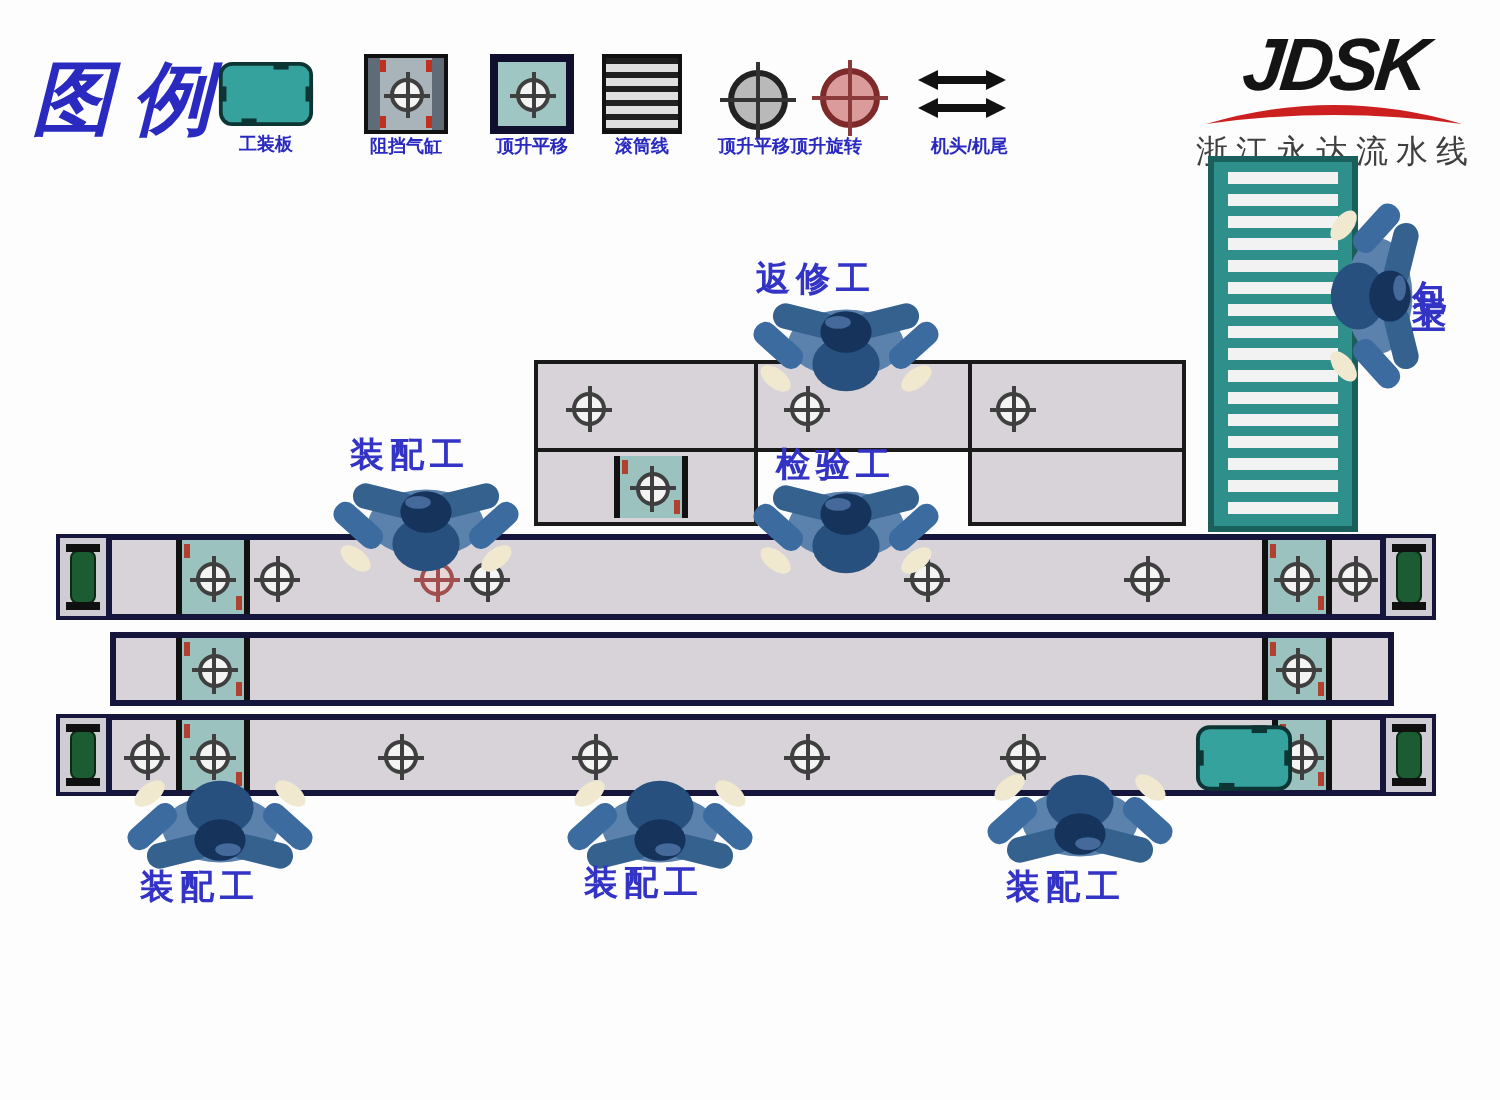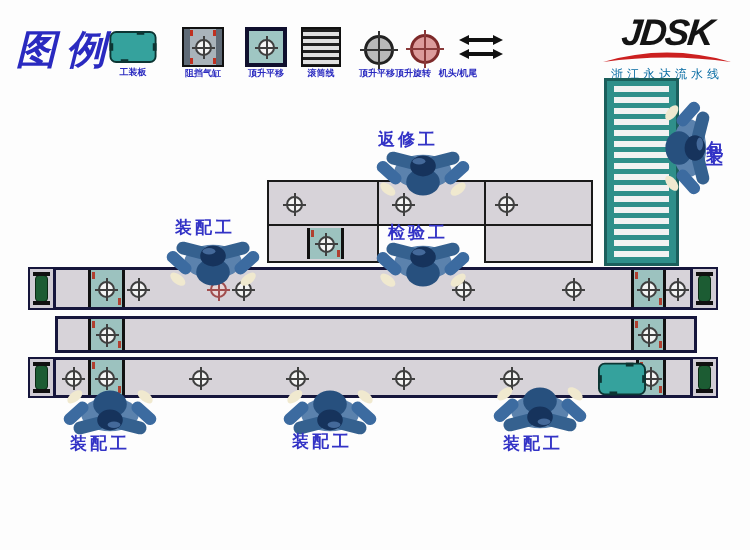--- a/index.html
+++ b/index.html
@@ -9,21 +9,21 @@
   .abs{position:absolute;}
 
   
   .legend-title{font-size:40px;font-weight:bold;color:#2a2ac0;letter-spacing:10px;font-style:italic;}
   .station-label{font-size:17px;font-weight:bold;color:#3333c6;letter-spacing:3px;white-space:nowrap;}
   .station-label.vert{writing-mode:vertical-rl;letter-spacing:6px;}
   .legend-label{font-size:9px;font-weight:bold;color:#2a2ac0;text-align:center;white-space:nowrap;}
 
   
   .brand{font-size:37px;font-weight:bold;color:#141414;font-style:italic;letter-spacing:-2px;transform:skewX(-6deg);}
-  .brand-sub{font-size:12px;color:#0369a1;letter-spacing:4px;white-space:nowrap;}
+  .brand-sub{font-size:16px;color:#404040;letter-spacing:4px;white-space:nowrap;}
 
   
   .xh{position:absolute;width:13px;height:13px;margin:-8px 0 0 -8px;border:2px solid #3f3f3f;
       border-radius:50%;background:#f4f4f4;}
   .xh::before{content:"";position:absolute;left:-5px;right:-5px;top:50%;height:2px;margin-top:-1px;background:#3f3f3f;}
   .xh::after{content:"";position:absolute;top:-5px;bottom:-5px;left:50%;width:2px;margin-left:-1px;background:#3f3f3f;}
   .xh.red{border-color:#a14e4e;background:#e8d7d7;}
   .xh.red::before,.xh.red::after{background:#a14e4e;}
 
   
@@ -141,21 +141,21 @@
 
   <div class="abs xh-big" style="left:364px;top:35px;"></div>
   <div class="abs legend-label" style="left:350px;top:67px;width:54px;">顶升平移</div>
 
   <div class="abs xh-big red" style="left:410px;top:34px;"></div>
   <div class="abs legend-label" style="left:386px;top:67px;width:54px;">顶升旋转</div>
 
   <svg class="abs" style="left:458px;top:33px;" width="46" height="28">
       <use href="#sym-arrows"></use>
     </svg>
-  <div class="abs legend-label" style="left:432px;top:67px;width:52px;">机头/机尾</div>
+  <div class="abs legend-label" style="left:452px;top:67px;width:52px;text-align:right;">机头/机尾</div>
 
   <div class="abs" style="left:598px;top:12px;width:138px;text-align:center;">
     <div class="brand">JDSK</div>
     <svg width="134" height="16" style="margin:-6px auto 2px;">
       <path d="M3,14 Q67,-5 131,14 Q67,5 3,14 Z" fill="#cc2020"></path>
     </svg>
     <div class="brand-sub">浙江永达流水线</div>
   </div>
 
   <div class="roller-v" style="left:604px;top:78px;width:75px;height:188px;">

